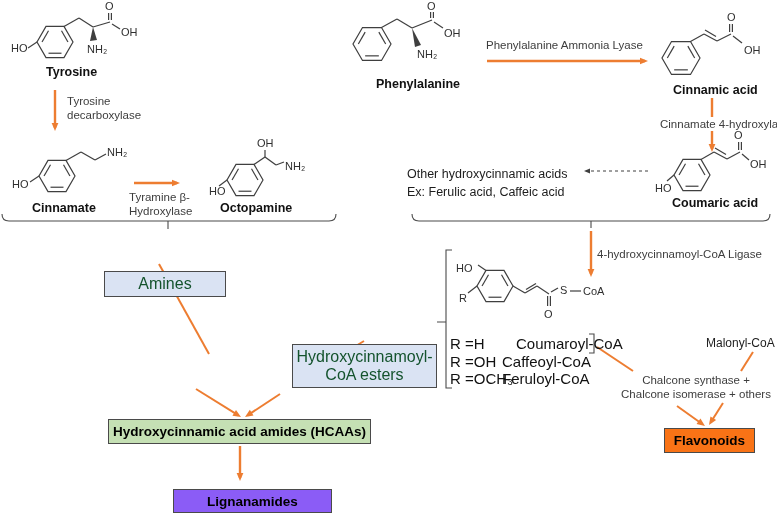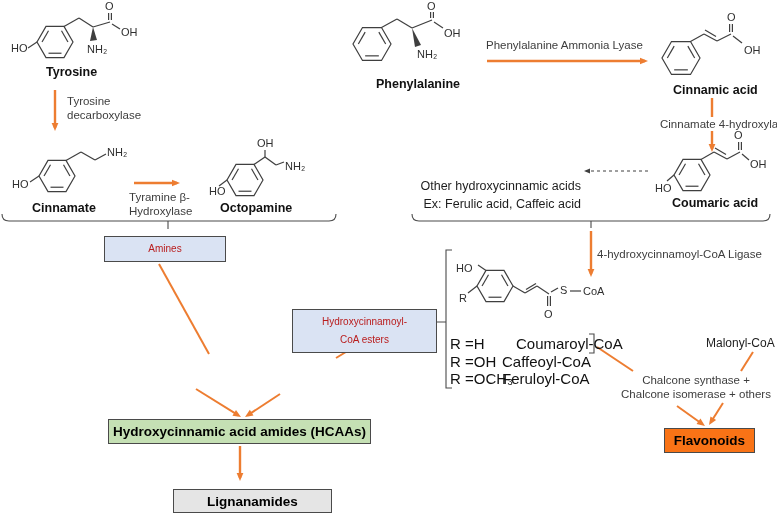--- a/index.html
+++ b/index.html
@@ -9,21 +9,21 @@
   .txt{position:absolute;z-index:1;white-space:nowrap;}
   .atom{position:absolute;z-index:1;font-size:11px;line-height:12px;color:#2f2f2f;white-space:nowrap;}
   .cname{position:absolute;z-index:1;font-size:12.5px;font-weight:bold;color:#111;white-space:nowrap;}
   .enz{position:absolute;z-index:1;font-size:11.5px;line-height:14px;color:#3d3d3d;}
   .enz span{display:block;white-space:nowrap;}
   .note{position:absolute;z-index:1;font-size:12.5px;line-height:18px;color:#1d1d1d;}
   .note span{display:block;white-space:nowrap;}
   .rlbl,.rname{position:absolute;z-index:1;font-size:15px;color:#111;white-space:nowrap;}
   .pbox{position:absolute;z-index:1;display:flex;flex-direction:column;align-items:center;
         justify-content:center;text-align:center;border:1.3px solid #4a4a4a;box-sizing:border-box;}
-  .pbox.blue{font-size:10px;color:#b91c1c;line-height:18px;}
+  .pbox.blue{font-size:16px;color:#14532d;line-height:18px;margin-top:35px;}
   .pbox.green{font-size:13.5px;font-weight:bold;color:#000;}
   .whitebg{background:#fff;padding:0 2px;}
 </style>
 </head>
 <body>
 
 <div id="stage">
   <svg id="diagram-svg" width="777" height="516" viewBox="0 0 777 516">
       <path d="M2,214 Q2,221 9,221 L329,221 Q336,221 336,214 M168,221 L168,229" stroke="#4a4a4a" fill="none" stroke-width="1.1"></path>
       <path d="M412,214 Q412,221 419,221 L763,221 Q770,221 770,214 M591,221 L591,228" stroke="#4a4a4a" fill="none" stroke-width="1.1"></path>
@@ -179,21 +179,21 @@
     <span>Hydroxylase</span>
   </div>
   <div class="enz txt" style="left:486px;top:38px;width:164px;">Phenylalanine Ammonia Lyase</div>
   <div class="enz txt whitebg" style="left:658px;top:117px">Cinnamate 4-hydroxylase</div>
   <div class="enz txt" style="left:597px;top:247px">4-hydroxycinnamoyl-CoA Ligase</div>
   <div class="enz" style="left:612px;top:373px;width:168px;text-align:center">
     <span>Chalcone synthase +</span>
     <span>Chalcone isomerase + others</span>
   </div>
 
-  <div class="note" style="left:407px;top:177px;width:174px;text-align:right">
+  <div class="note" style="left:407px;top:165px;width:174px;text-align:left">
     <span>Other hydroxycinnamic acids</span>
     <span>Ex: Ferulic acid, Caffeic acid</span>
   </div>
   <span class="txt" style="left:706px;top:336px;font-size:12px;color:#1d1d1d">Malonyl-CoA</span>
 
   <span class="rlbl" style="left:450px;top:335px">R =H</span>
   <span class="rname" style="left:516px;top:335px">Coumaroyl-CoA</span>
   <span class="rlbl" style="left:450px;top:353px">R =OH</span>
   <span class="rname" style="left:502px;top:353px">Caffeoyl-CoA</span>
   <span class="rlbl" style="left:450px;top:370px">R =OCH₃</span>
@@ -202,19 +202,19 @@
   <div class="pbox blue" style="left: 104px; top: 236px; width: 122px; height: 26px; background: rgb(218, 227, 243);">
     <span>Amines</span>
   </div>
   <div class="pbox blue" style="left: 292px; top: 309px; width: 145px; height: 44px; background: rgb(218, 227, 243);">
     <span>Hydroxycinnamoyl-</span>
     <span>CoA esters</span>
   </div>
   <div class="pbox green" style="left: 108px; top: 419px; width: 263px; height: 25px; background: rgb(197, 224, 180);">
     <span>Hydroxycinnamic acid amides (HCAAs)</span>
   </div>
-  <div class="pbox green" style="left: 173px; top: 489px; width: 159px; height: 24px; background: #e5e5e5;">
+  <div class="pbox green" style="left: 173px; top: 489px; width: 159px; height: 24px; background: #8b5cf6;">
     <span>Lignanamides</span>
   </div>
   <div class="pbox green" style="left: 664px; top: 428px; width: 91px; height: 25px; background: #f97316;">
     <span>Flavonoids</span>
   </div>
 </div>
 
 </body></html>

